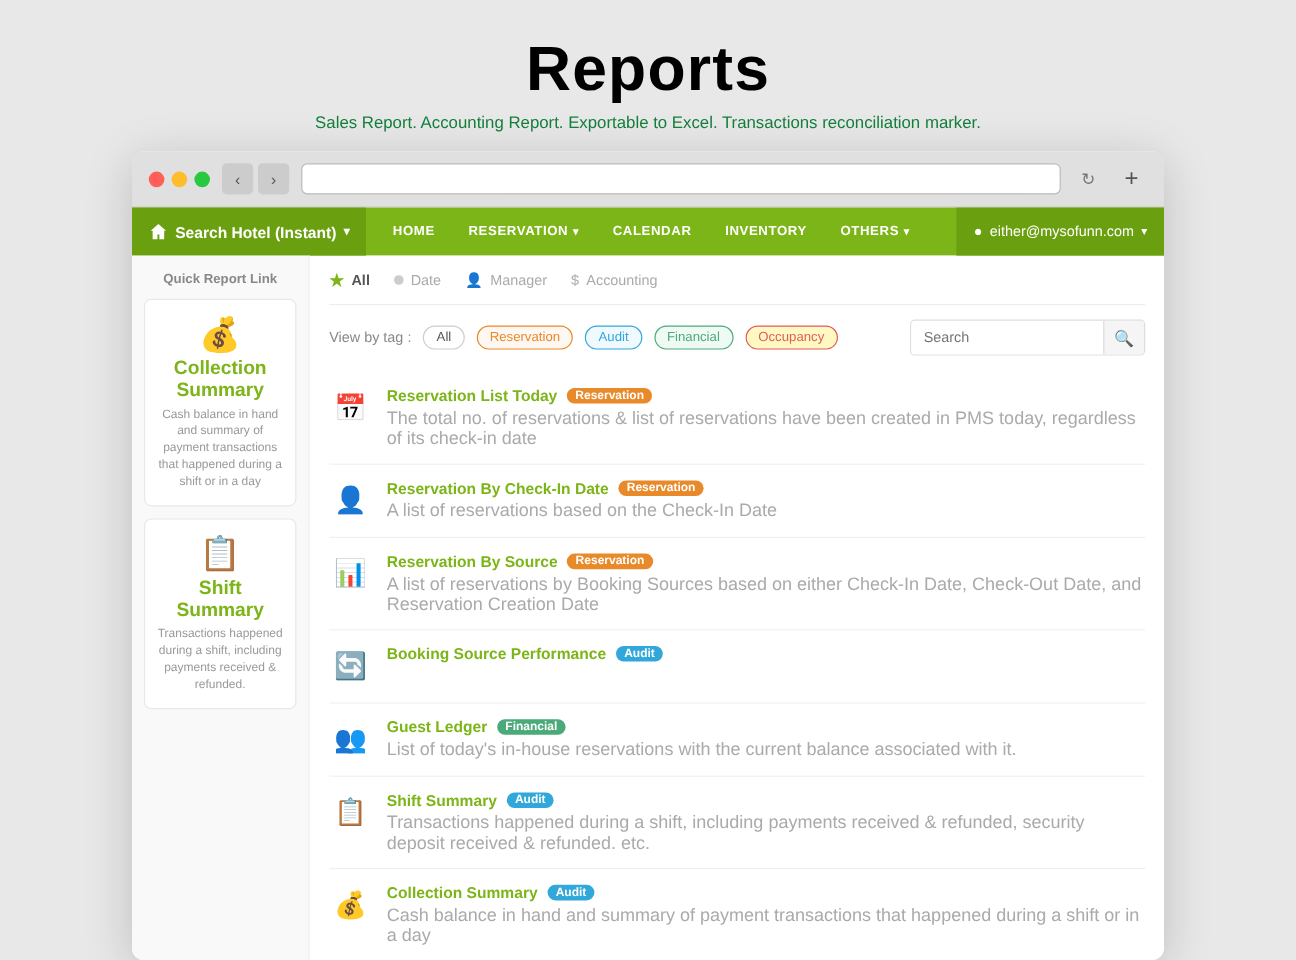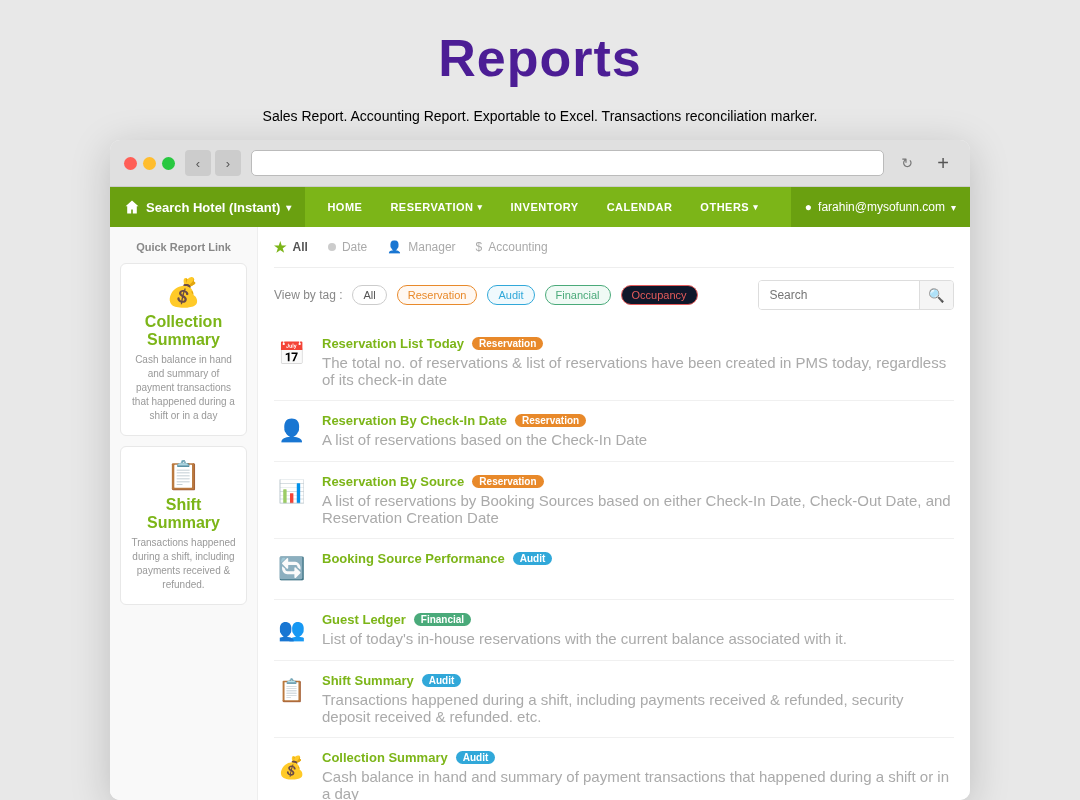--- a/index.html
+++ b/index.html
@@ -15,27 +15,27 @@
     }
 
     
     .page-header {
       text-align: center;
       padding: 28px 0 16px;
     }
     .page-title {
       font-size: 52px;
       font-weight: 700;
-      color: #4c1d95;
+      color: #000000;
       letter-spacing: 1px;
     }
     .page-subtitle {
       font-size: 14px;
-      color: #000000;
-      margin-top: 20px;
+      color: #15803d;
+      margin-top: 6px;
     }
 
     
     .browser-window {
       width: 860px;
       background: #f5f5f5;
       border-radius: 10px;
       box-shadow: 0 8px 40px rgba(0,0,0,0.18);
       overflow: hidden;
       flex: 1;
@@ -253,21 +253,21 @@
       border-radius: 12px;
       border: 1px solid #ddd;
       background: white;
       cursor: pointer;
       color: #666;
     }
     .filter-btn.all { color: #555; border-color: #ccc; }
     .filter-btn.reservation { color: #e8892a; border-color: #e8892a; background: #fff8f2; }
     .filter-btn.audit { color: #31a8d9; border-color: #31a8d9; background: #f0f9fd; }
     .filter-btn.financial { color: #4aaa7a; border-color: #4aaa7a; background: #f0faf5; }
-    .filter-btn.occupancy { color: #e55b5b; border-color: #e55b5b; background: #0f172a; }
+    .filter-btn.occupancy { color: #e55b5b; border-color: #e55b5b; background: #fef9c3; }
 
     .search-box {
       margin-left: auto;
       display: flex;
       align-items: center;
       border: 1px solid #ddd;
       border-radius: 4px;
       overflow: hidden;
       height: 30px;
     }
@@ -367,27 +367,27 @@
     <div class="app-logo">
       <svg class="home-icon-svg" viewBox="0 0 20 20">
           <path d="M10 2L2 9h2v9h5v-5h2v5h5V9h2z"></path>
         </svg>
       <span>Search Hotel (Instant)</span>
       <span style="font-size:10px;">▾</span>
     </div>
     <div class="navbar-items">
       <div class="nav-item">HOME</div>
       <div class="nav-item">RESERVATION <span style="font-size:9px;">▾</span></div>
+      <div class="nav-item">CALENDAR</div>
       <div class="nav-item">INVENTORY</div>
-      <div class="nav-item">CALENDAR</div>
       <div class="nav-item">OTHERS <span style="font-size:9px;">▾</span></div>
     </div>
     <div class="navbar-user">
       <span>●</span>
-      <span>farahin@mysofunn.com</span>
+      <span>either@mysofunn.com</span>
       <span style="font-size:10px;">▾</span>
     </div>
   </div>
 
   <div class="main-content">
 
     <div class="sidebar">
       <div class="sidebar-title">Quick Report Link</div>
 
       <div class="sidebar-card">

